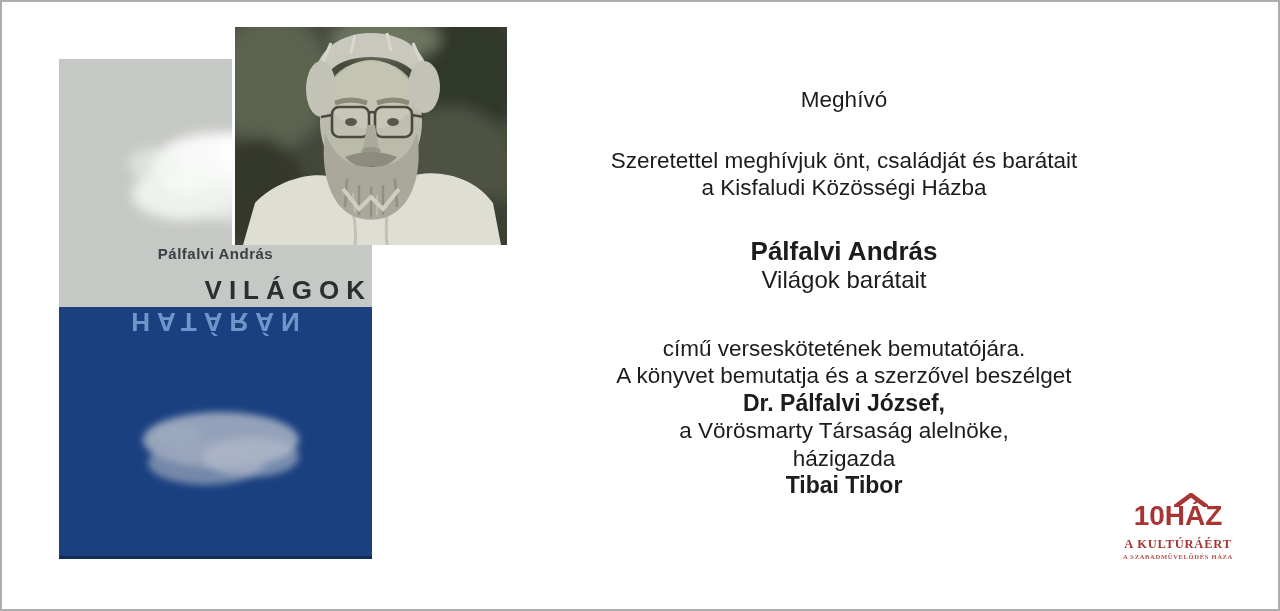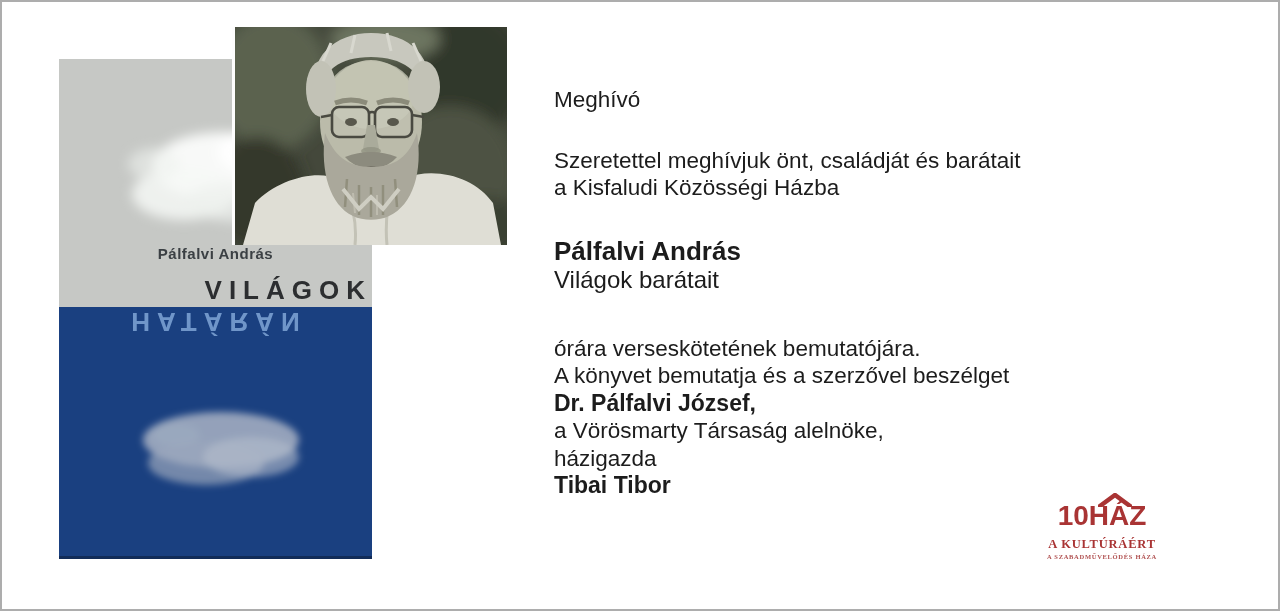--- a/index.html
+++ b/index.html
@@ -30,32 +30,32 @@
   .smudge-svg{position:absolute;left:62px;top:88px;}
 
   
   .author-photo{
     position:absolute;left:230px;top:25px;width:272px;height:218px;
     border-left:3px solid #fdfdfd;box-sizing:content-box;overflow:hidden;
   }
 
   
   .invitation-text{
-    position:absolute;left:552px;top:84px;width:580px;
+    position:absolute;left:552px;top:84px;width:580px;text-align:center;
     color:#1c1c1c;font-size:22.5px;line-height:27.5px;
   }
   .inv-title{margin-bottom:33px;}
   .inv-author{margin-top:34px;font-size:26px;font-weight:700;line-height:30px;}
   .inv-book-title{font-size:24px;line-height:28px;}
   .inv-closing{margin-top:41px;}
   .inv-presenter{font-size:23px;font-weight:700;line-height:27.5px;}
   .inv-host{font-size:23px;font-weight:700;line-height:27.5px;}
 
   
-  .logo{position:absolute;left:1038px;top:498px;width:124px;text-align:center;color:#a93434;}
+  .logo{position:absolute;left:1114px;top:498px;width:124px;text-align:center;color:#a93434;}
   .logo-main{position:relative;font-size:28px;font-weight:700;line-height:32px;letter-spacing:0;}
   .logo-roof{position:absolute;left:58px;top:-7px;}
   .logo-tagline{font-family:"Liberation Serif","DejaVu Serif",serif;font-size:12.5px;font-weight:700;letter-spacing:.8px;line-height:14px;margin-top:5px;white-space:nowrap;}
   .logo-subtagline{font-family:"Liberation Serif","DejaVu Serif",serif;font-size:6.5px;font-weight:700;letter-spacing:.7px;line-height:8px;margin-top:2px;color:#b05050;white-space:nowrap;}
 </style>
 </head>
 <body>
 
 <div class="canvas">
 
@@ -153,21 +153,21 @@
       <rect width="272" height="218" fill="#7a8560" opacity="0.08"></rect>
     </svg>
   </div>
 
   <div class="invitation-text">
     <div class="inv-title">Meghívó</div>
     <div>Szeretettel meghívjuk önt, családját és barátait</div>
     <div>a Kisfaludi Közösségi Házba</div>
     <div class="inv-author">Pálfalvi András</div>
     <div class="inv-book-title">Világok barátait</div>
-    <div class="inv-closing">órára verseskötetének bemutatójára.</div>
+    <div class="inv-closing">című verseskötetének bemutatójára.</div>
     <div>A könyvet bemutatja és a szerzővel beszélget</div>
     <div class="inv-presenter">Dr. Pálfalvi József,</div>
     <div>a Vörösmarty Társaság alelnöke,</div>
     <div>házigazda</div>
     <div class="inv-host">Tibai Tibor</div>
   </div>
 
   <div class="logo">
     <div class="logo-main">
       <svg class="logo-roof" width="34" height="14" viewBox="0 0 34 14">

